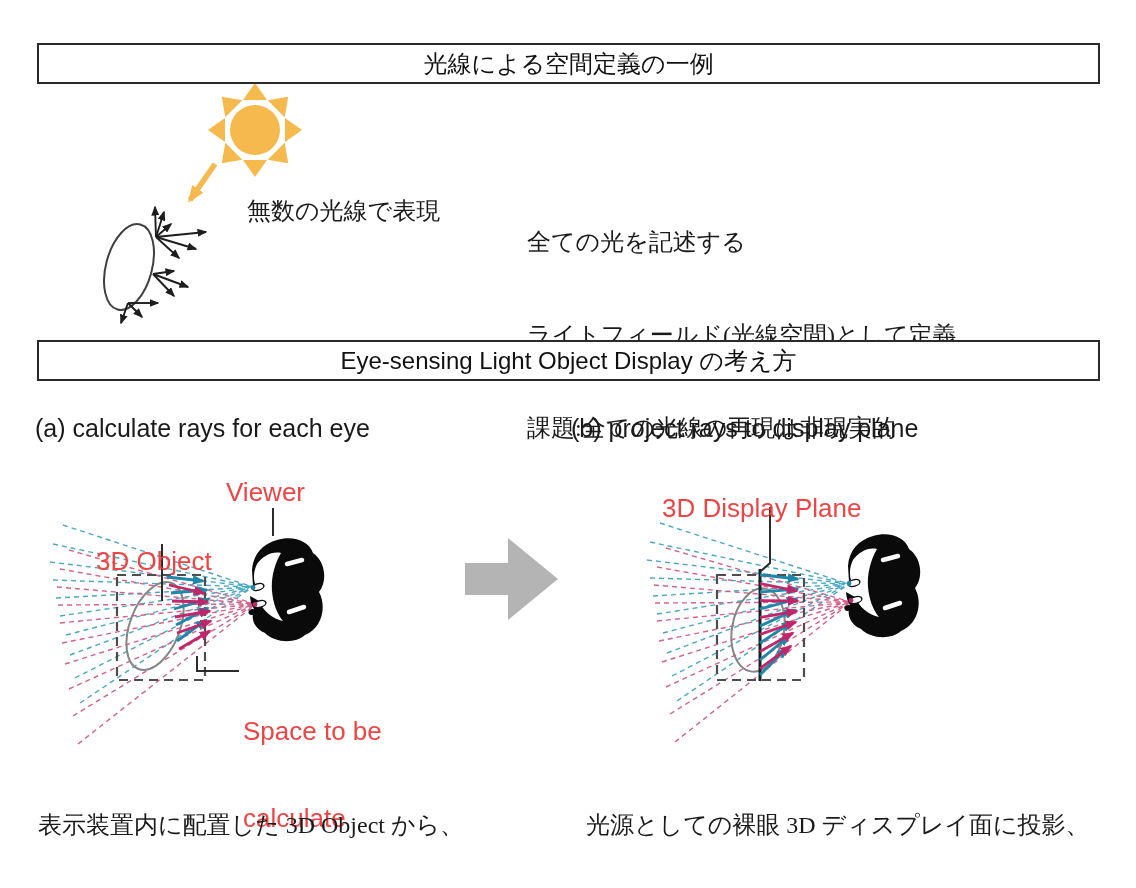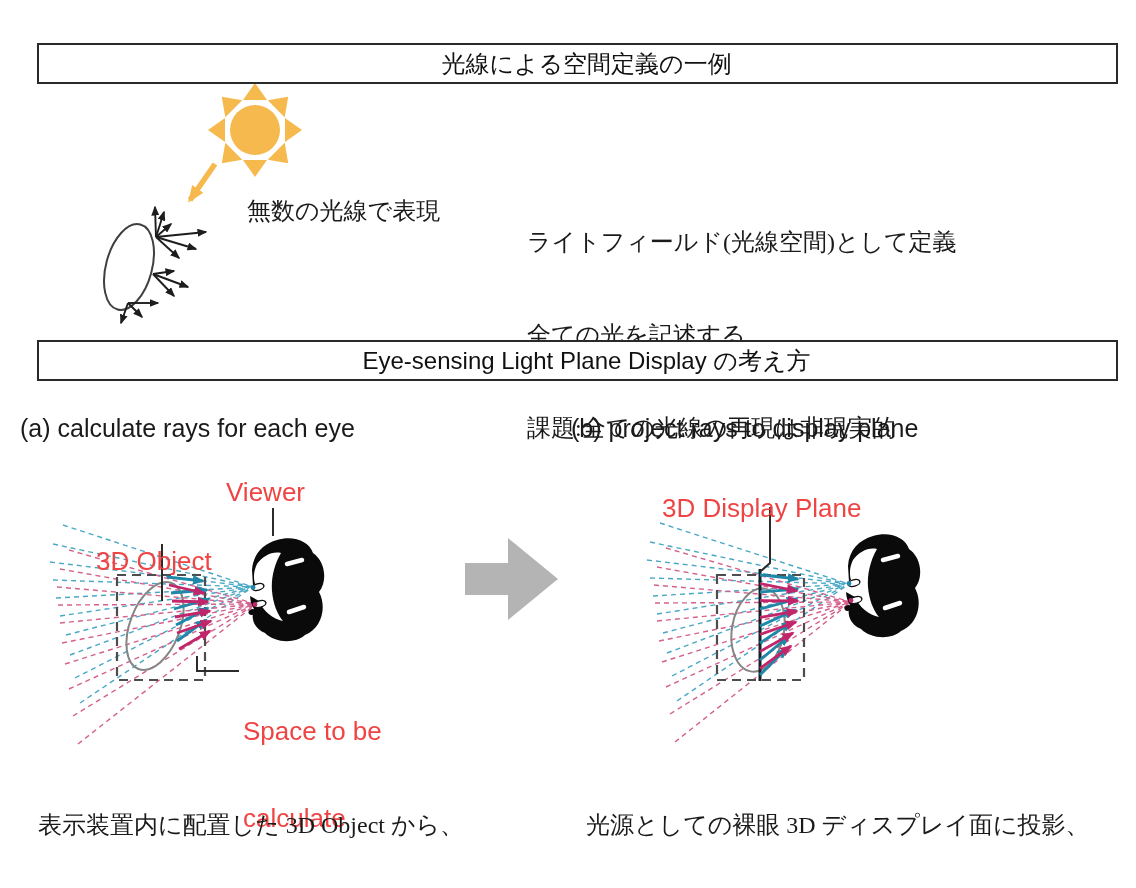--- a/index.html
+++ b/index.html
@@ -2,21 +2,21 @@
 <html><head>
 <meta charset="utf-8">
 <style>
   html,body{margin:0;padding:0;background:#fff;}
   .page{position:relative;width:1136px;height:888px;background:#fff;overflow:hidden;
         font-family:"Liberation Sans","DejaVu Sans",sans-serif;color:#1a1a1a;}
   .art{position:absolute;left:0;top:0;width:1136px;height:888px;}
   .txt{position:absolute;white-space:pre;color:#1a1a1a;}
   .titlebox{position:absolute;left:37px;width:1059px;height:37px;border:2px solid #2a2a2a;
             background:#fff;display:flex;align-items:center;justify-content:center;
-            font-size:24px;color:#111;padding-left:18px;}
+            font-size:24px;color:#111;}
   .box1{top:43px;}
   .box2{top:340px;}
   .cap{font-size:25px;}
   .lbl{font-size:26px;color:#ef4444;}
   .para24{font-size:24px;line-height:31px;white-space:pre;font-family:Liberation Serif, serif;}
 </style>
 </head>
 <body>
 
 <div class="page">
@@ -184,30 +184,30 @@
     </g>
   </svg>
 
   <div class="titlebox box1">
     <span>光線による空間定義の一例</span>
   </div>
 
   <div class="txt para24" style="left:247px;top:196px;">無数の光線で表現</div>
 
   <div class="txt para24" style="left:527px;top:165px;">
+    <div>全ての光を記述する</div>
     <div>ライトフィールド(光線空間)として定義</div>
-    <div>全ての光を記述する</div>
     <div>課題:全ての光線の再現は非現実的</div>
   </div>
 
   <div class="titlebox box2">
-    <span>Eye-sensing Light Plane Display の考え方</span>
-  </div>
-
-  <div class="txt cap" style="left:20px;top:414px;text-align:right;">(a) calculate rays for each eye</div>
+    <span>Eye-sensing Light Object Display の考え方</span>
+  </div>
+
+  <div class="txt cap" style="left:35px;top:414px;text-align:right;">(a) calculate rays for each eye</div>
   <div class="txt cap" style="left:571px;top:414px;">(b) project rays to display plane</div>
 
   <div class="txt lbl" style="left:226px;top:477px;">Viewer</div>
   <div class="txt lbl" style="left:96px;top:513px;margin-top:33px;">3D Object</div>
   <div class="txt lbl" style="left:243px;top:659px;line-height:29px;">
     <div>Space to be</div>
     <div>calculate</div>
   </div>
   <div class="txt lbl" style="left:662px;top:493px;">3D Display Plane</div>
 

